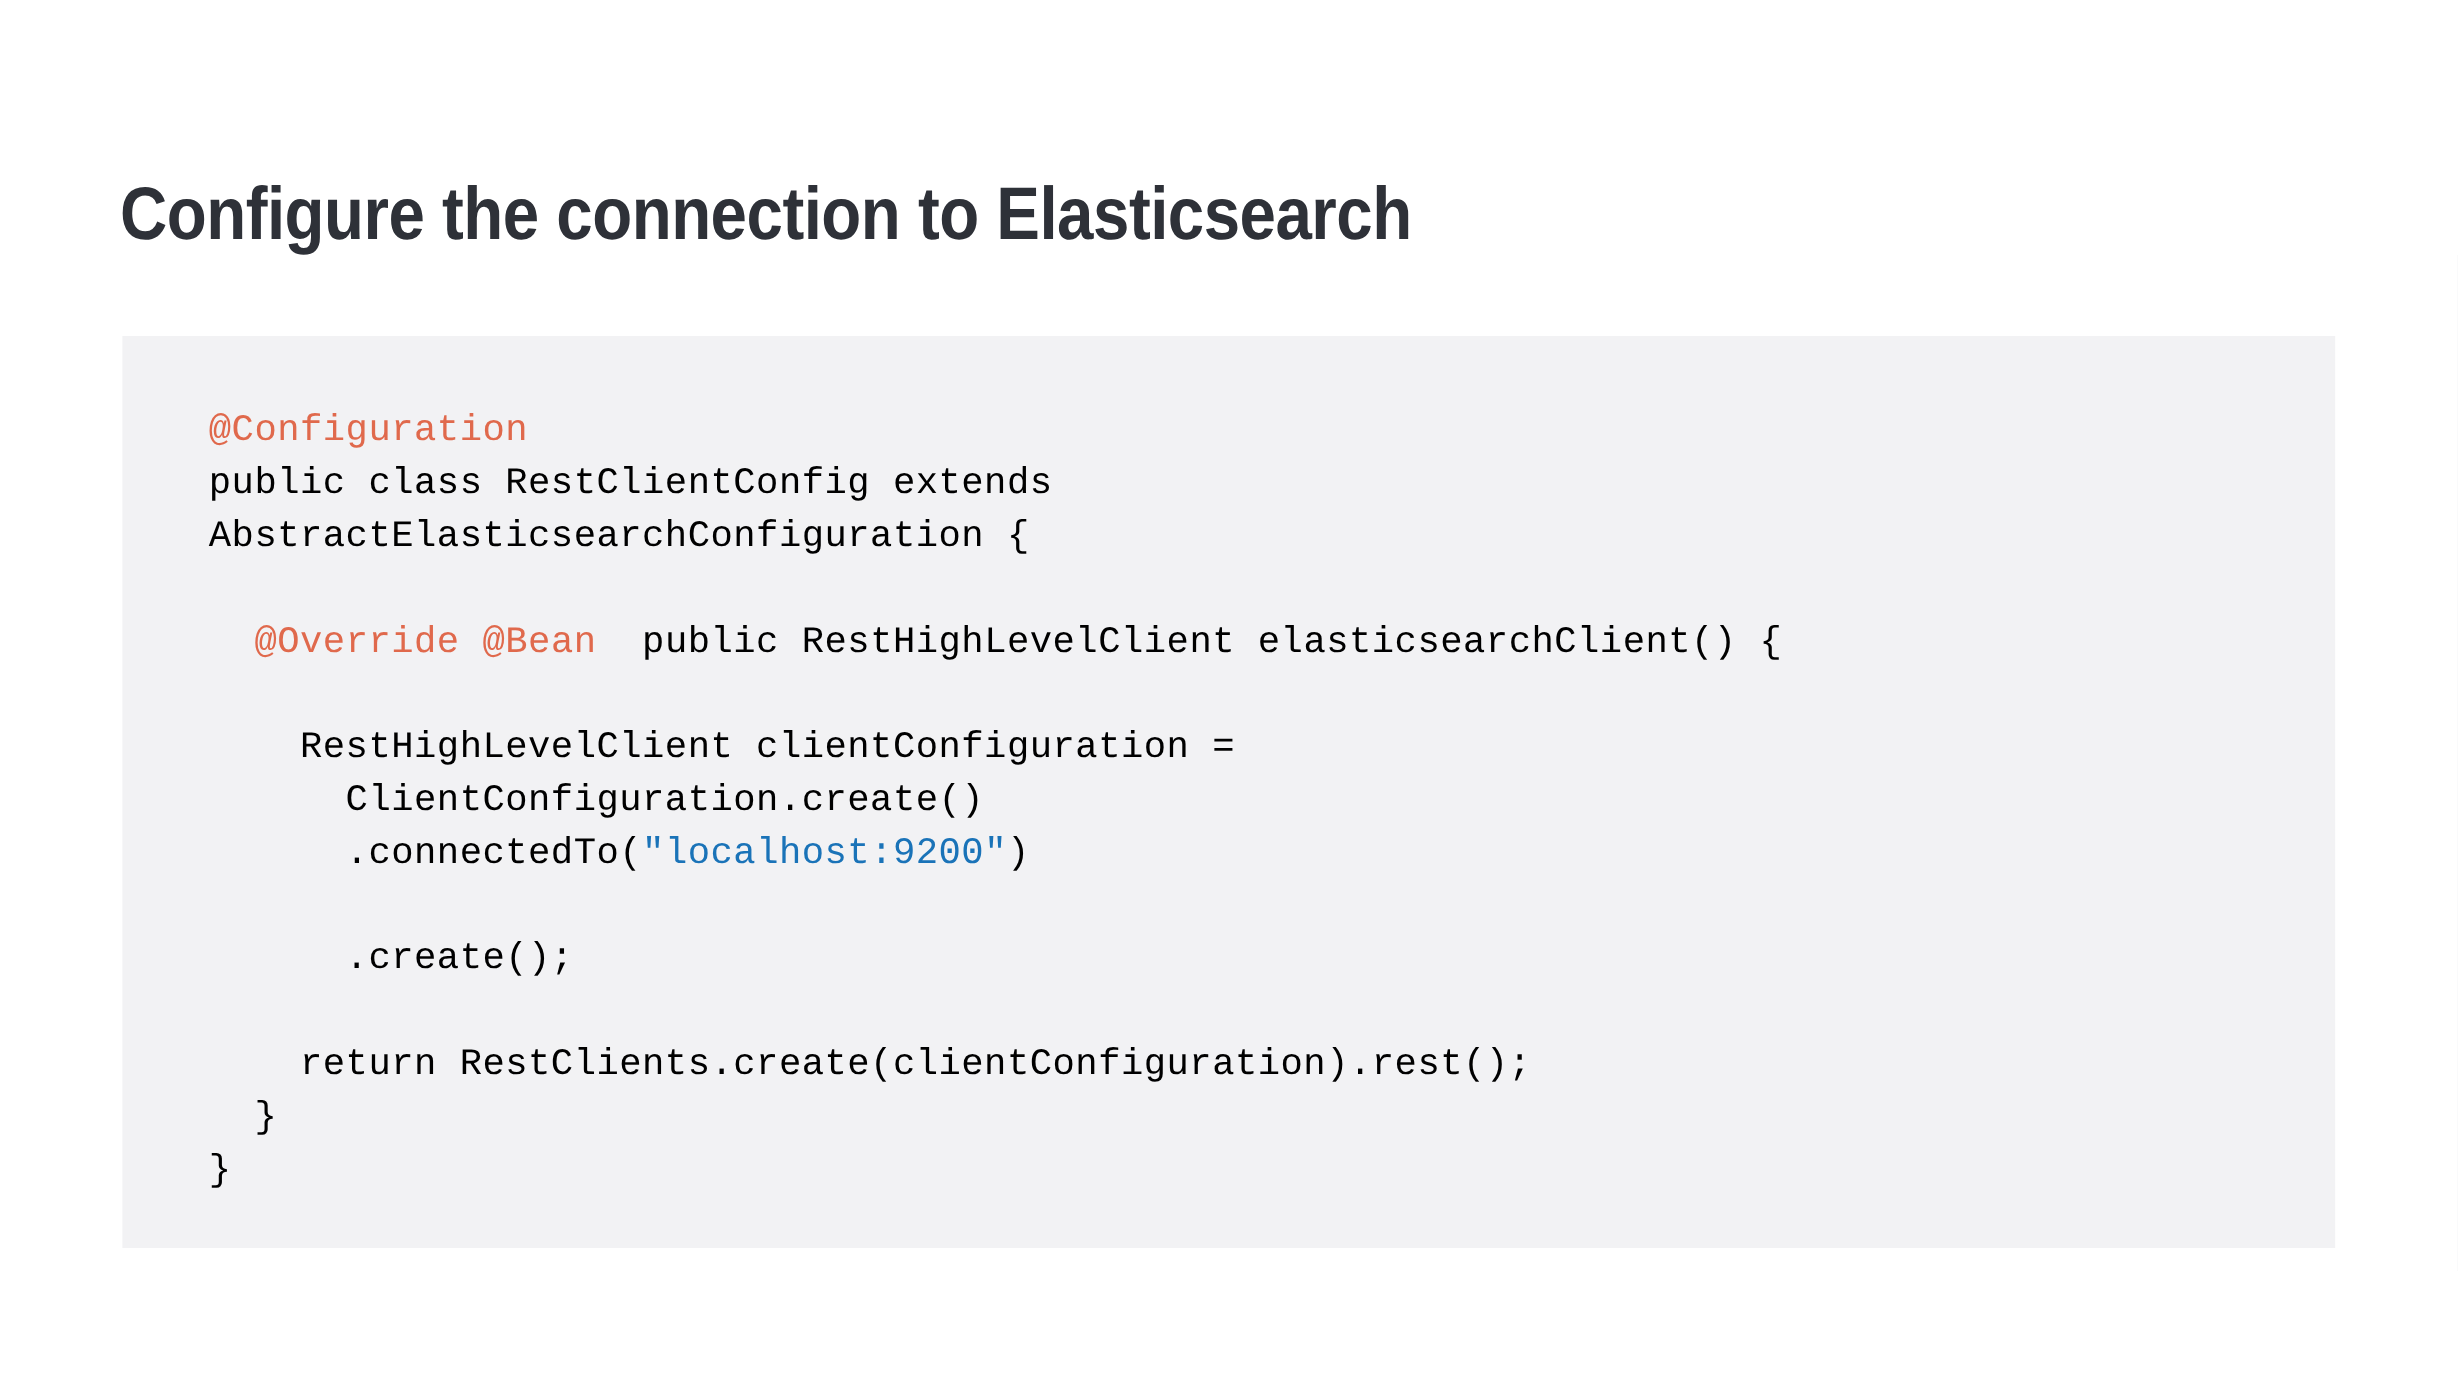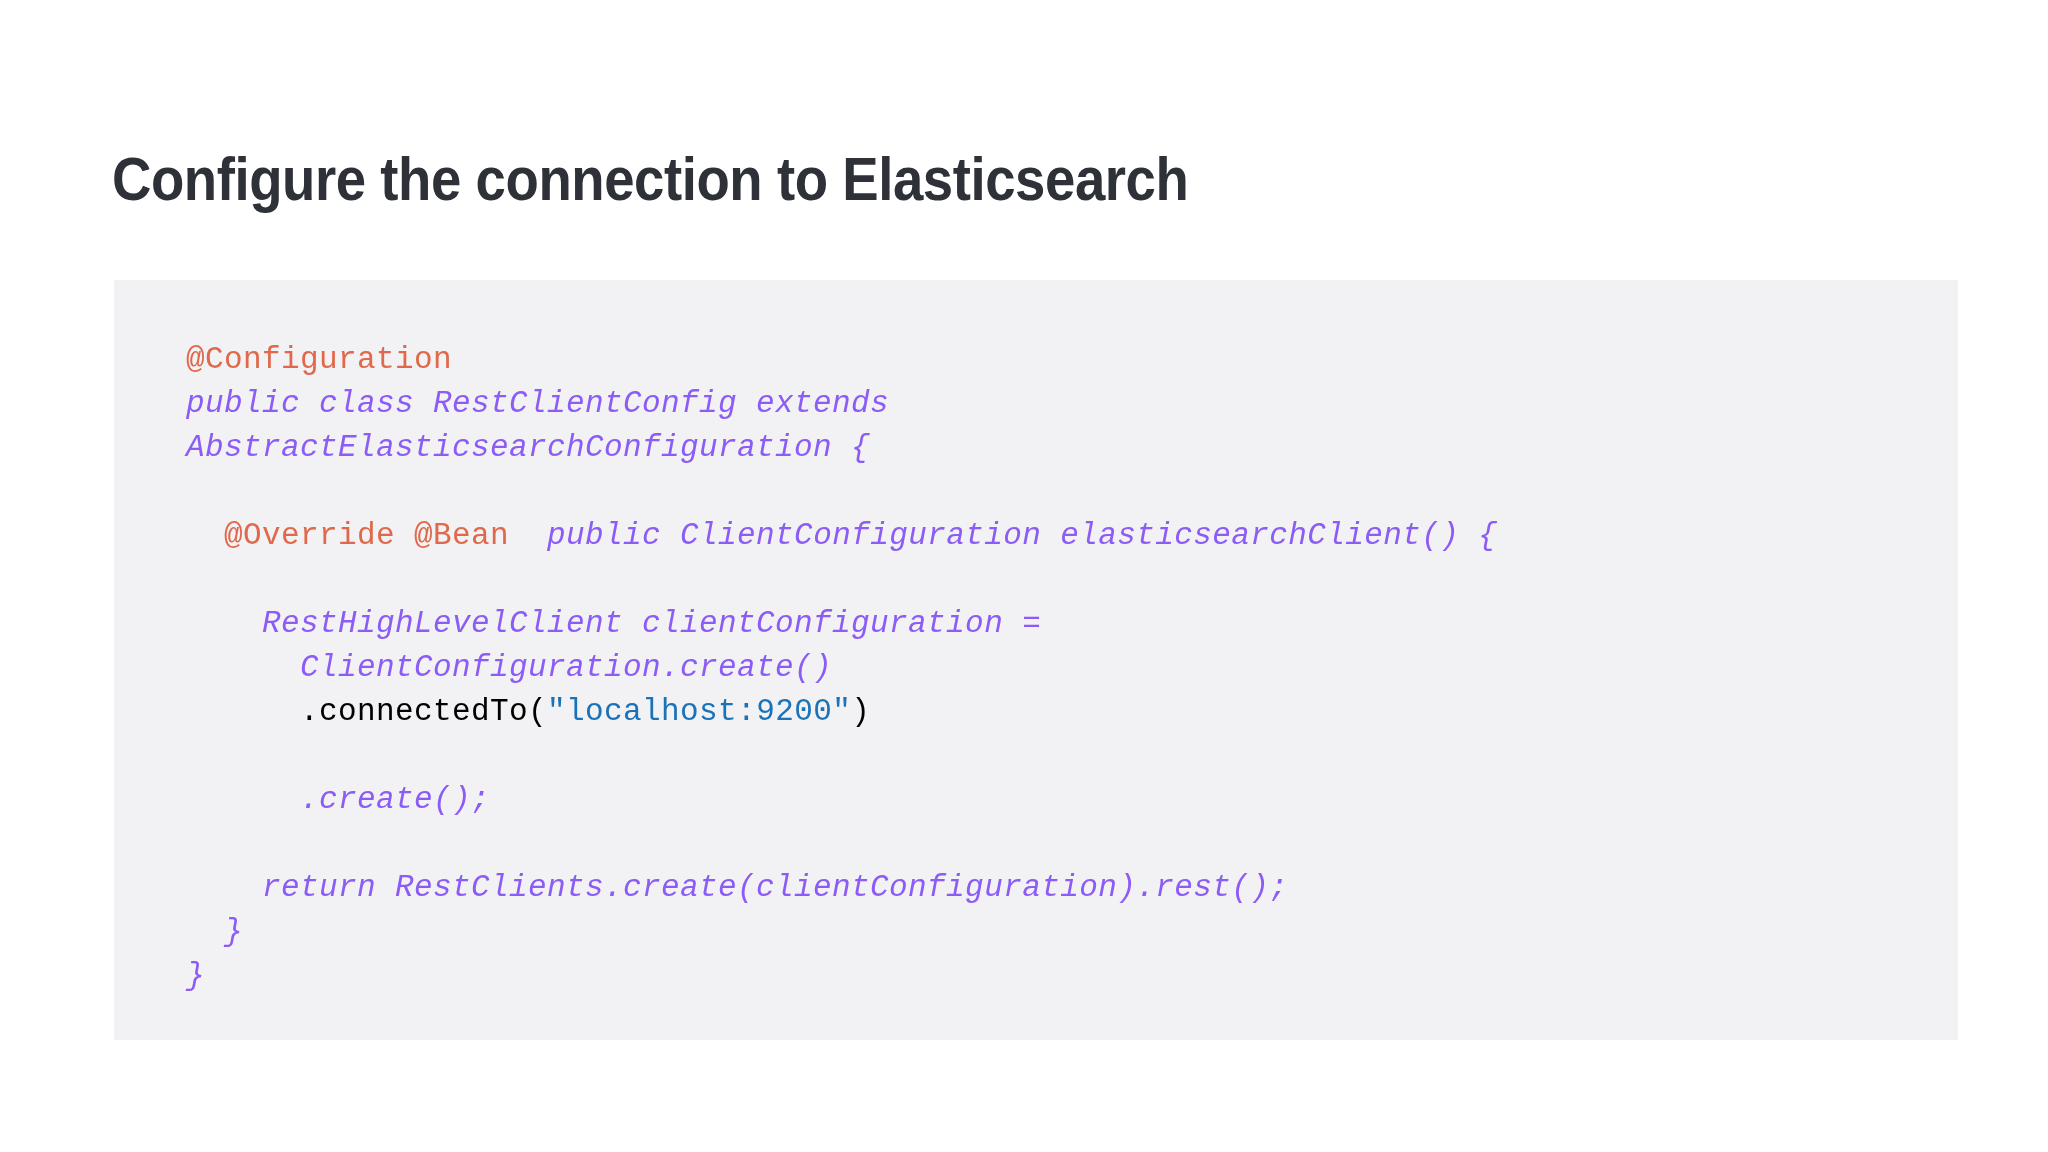--- a/index.html
+++ b/index.html
@@ -10,21 +10,21 @@
     width: 2048px;
     height: 1152px;
     background: #ffffff;
     font-family: "Liberation Sans", sans-serif;
     overflow: hidden;
     position: relative;
   }
 
   .slide {
     position: absolute;
-    left: 12px;
+    left: 0;
     top: 0;
     width: 1788px;
     height: 1152px;
     background: #ffffff;
   }
 
   .slide-title {
     position: absolute;
     left: 100px;
     top: 104px;
@@ -61,35 +61,35 @@
   }
 
   .code-line {
     min-height: 44px;
     white-space: pre;
   }
 
   .tok-annotation { color: #e0694c; }
   .tok-method     { color: #000000; }
   .tok-string     { color: #1a73b8; }
-  .tok-plain      { color: #8b5cf6; font-style: italic; }
+  .tok-plain      { color: #000000; }
 </style>
 </head>
 <body>
 
 <div class="slide">
 
   <h1 class="slide-title">Configure the connection to Elasticsearch</h1>
 
   <div class="code-block">
     <pre class="code-pre" id="code-listing"><span class="code-line"><span class="tok-annotation">@Configuration</span></span>
 <span class="code-line"><span class="tok-plain">public class RestClientConfig extends</span></span>
 <span class="code-line"><span class="tok-plain">AbstractElasticsearchConfiguration {</span></span>
 <span class="code-line"><span class="tok-plain"></span></span>
-<span class="code-line"><span class="tok-plain">  </span><span class="tok-annotation">@Override</span><span class="tok-plain"> </span><span class="tok-annotation">@Bean</span><span class="tok-plain">  public ClientConfiguration elasticsearchClient() {</span></span>
+<span class="code-line"><span class="tok-plain">  </span><span class="tok-annotation">@Override</span><span class="tok-plain"> </span><span class="tok-annotation">@Bean</span><span class="tok-plain">  public RestHighLevelClient elasticsearchClient() {</span></span>
 <span class="code-line"><span class="tok-plain"></span></span>
 <span class="code-line"><span class="tok-plain">    RestHighLevelClient clientConfiguration =</span></span>
 <span class="code-line"><span class="tok-plain">      ClientConfiguration.create()</span></span>
 <span class="code-line"><span class="tok-plain">      </span><span class="tok-method">.connectedTo</span><span class="tok-method">(</span><span class="tok-string">"localhost:9200"</span><span class="tok-method">)</span></span>
 <span class="code-line"><span class="tok-plain"></span></span>
 <span class="code-line"><span class="tok-plain">      .create();</span></span>
 <span class="code-line"><span class="tok-plain"></span></span>
 <span class="code-line"><span class="tok-plain">    return RestClients.create(clientConfiguration).rest();</span></span>
 <span class="code-line"><span class="tok-plain">  }</span></span>
 <span class="code-line"><span class="tok-plain">}</span></span></pre>

